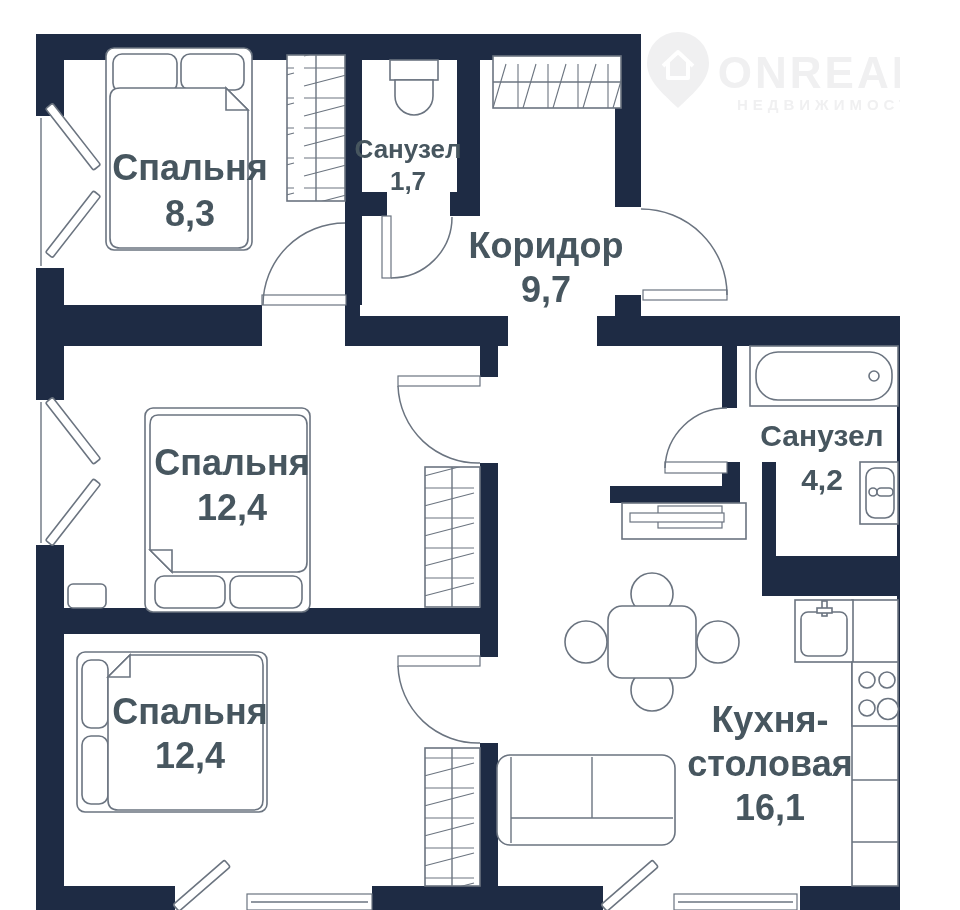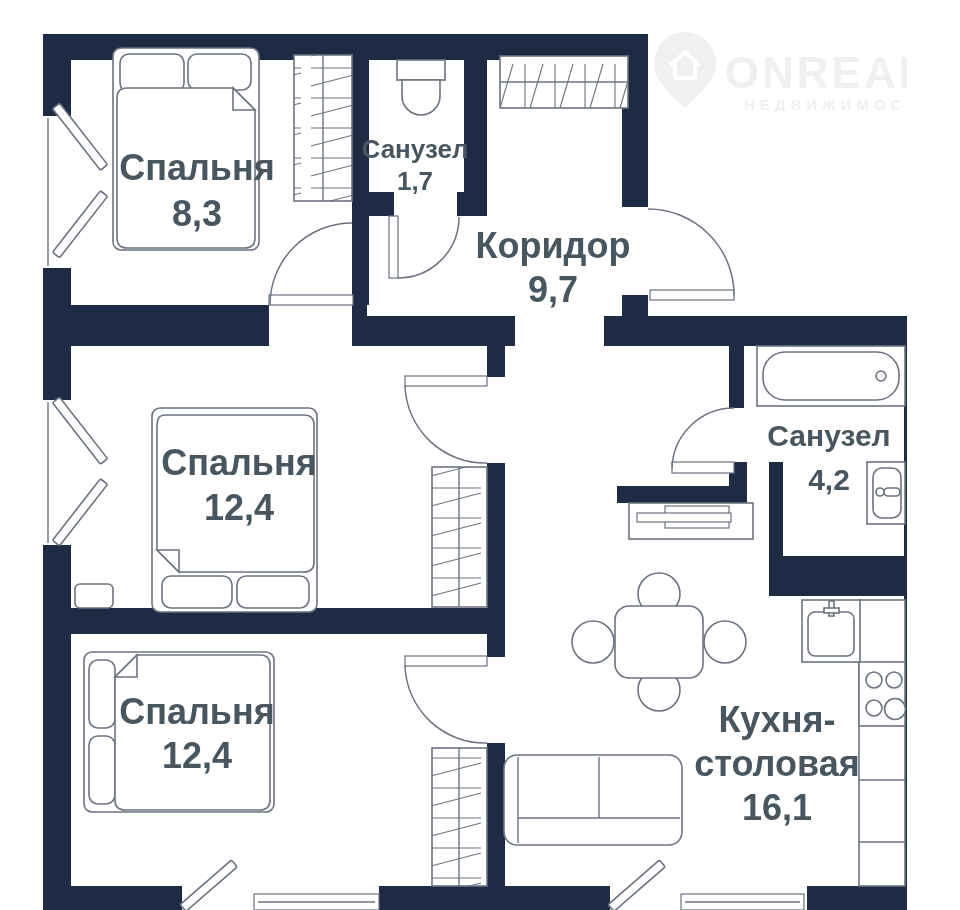--- a/index.html
+++ b/index.html
@@ -1,17 +1,17 @@
 <!DOCTYPE html>
 <html style="--wall: #1e2b44; --room-label: #47565f; --furniture-line: #6b7480; --logo: #f0f0f1; --background: #ffffff;"><head>
 <meta charset="utf-8">
 <style>
   html,body{margin:0;padding:0;background:#fff;}
   .stage{position:relative;width:900px;height:910px;background:var(--background,#fff);overflow:hidden;
-         font-family:"Liberation Sans",sans-serif;margin-left:7px;}
+         font-family:"Liberation Sans",sans-serif;}
   svg{display:block;width:960px;height:910px;}
   .wall{fill:var(--wall,#1e2b44);stroke:none;}
   .gap{fill:#fff;stroke:none;}
   .furn{fill:#fff;stroke:var(--furniture-line,#6b7480);stroke-width:1.6;}
   .furn-thin{fill:#fff;stroke:var(--furniture-line,#6b7480);stroke-width:1.2;}
   .line{fill:none;stroke:var(--furniture-line,#6b7480);stroke-width:1.4;}
   .arc{fill:none;stroke:var(--furniture-line,#6b7480);stroke-width:1.5;}
   .tick{stroke:var(--furniture-line,#6b7480);stroke-width:1.1;}
   .lbl{fill:var(--room-label,#47565f);font-family:"Liberation Sans",sans-serif;font-weight:600;text-anchor:middle;}
   .lbl-lg{font-size:36px;}

